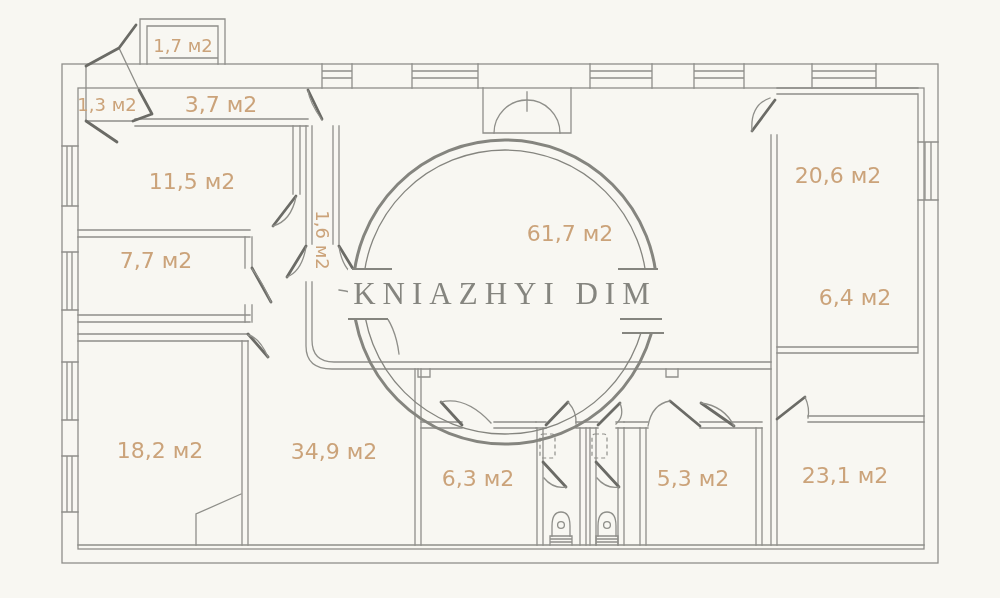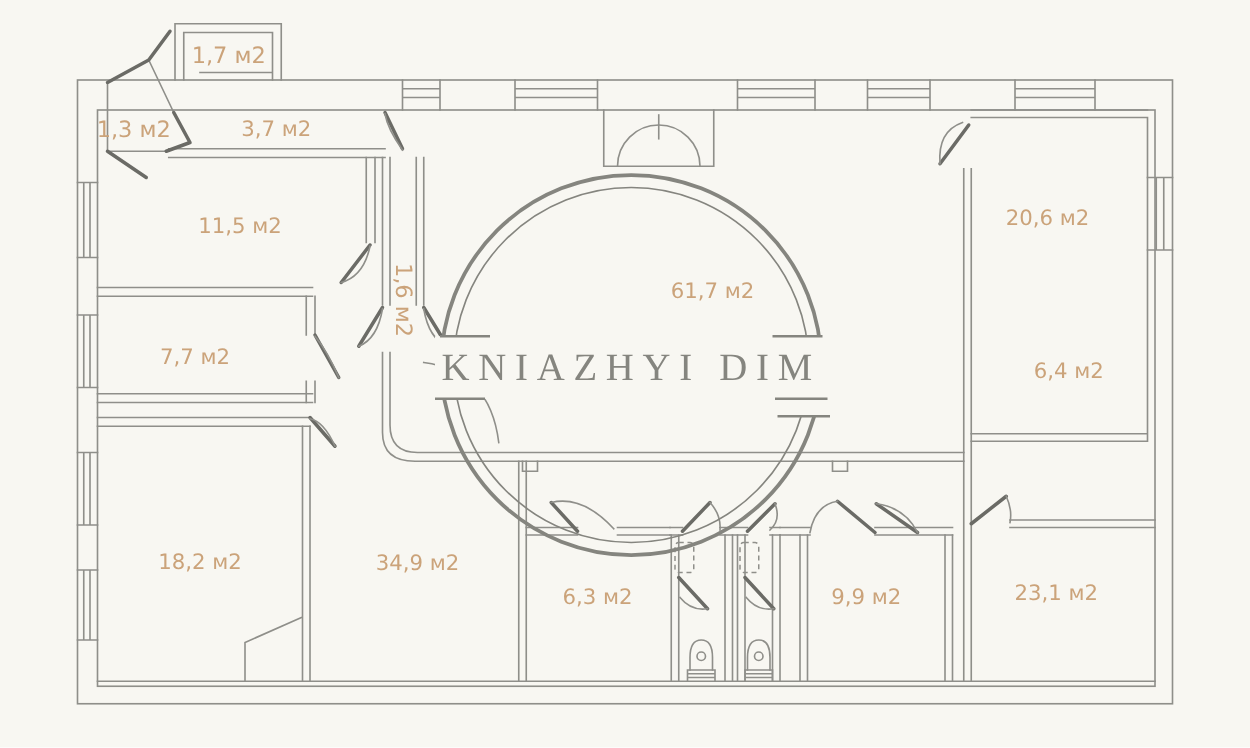--- a/index.html
+++ b/index.html
@@ -23,21 +23,21 @@
   .band{fill:var(--background);stroke:none;}
   .wm-ring-outer{stroke:var(--watermark);stroke-width:3;fill:none;}
   .wm-ring-inner{stroke:var(--watermark);stroke-width:1.3;fill:none;}
   .wm-cap{stroke:var(--watermark);stroke-width:2;fill:none;}
   .wm-text{
     font-family:"Liberation Serif","DejaVu Serif",serif;
     font-size:31px;letter-spacing:7px;fill:var(--watermark);
   }
   .room-label{
     position:absolute;transform:translate(-50%,-50%);
-    color:var(--label);font-size:17px;white-space:nowrap;user-select:none;
+    color:var(--label);font-size:22px;white-space:nowrap;user-select:none;
   }
   .room-label.rot{transform:translate(-50%,-50%) rotate(90deg);}
   .room-label.sm{font-size:18px;}
 </style>
 </head>
 <body>
 
 <div class="stage">
   <svg width="1000" height="598" viewBox="0 0 1000 598">
 
@@ -162,23 +162,23 @@
       <rect class="band" x="610" y="319" width="58" height="14"></rect>
       <path class="wm-cap" d="M352,269 H392 M348,319 H388 M618,269 H658 M620,319 H662 M622,333 H664"></path>
     </g>
     <text class="wm-text" x="505" y="304" text-anchor="middle">KNIAZHYI DIM</text>
   </svg>
 
   <div class="room-label sm" style="left:183px;top:45px">1,7 м2</div>
   <div class="room-label sm" style="left:107px;top:104px">1,3 м2</div>
   <div class="room-label" style="left:221px;top:104px">3,7 м2</div>
   <div class="room-label" style="left:192px;top:181px">11,5 м2</div>
-  <div class="room-label" style="left:156px;top:286px">7,7 м2</div>
+  <div class="room-label" style="left:156px;top:260px">7,7 м2</div>
   <div class="room-label rot sm" style="left:322px;top:240px">1,6 м2</div>
   <div class="room-label" style="left:570px;top:233px">61,7 м2</div>
   <div class="room-label" style="left:838px;top:175px">20,6 м2</div>
   <div class="room-label" style="left:855px;top:297px">6,4 м2</div>
   <div class="room-label" style="left:160px;top:450px">18,2 м2</div>
   <div class="room-label" style="left:334px;top:451px">34,9 м2</div>
   <div class="room-label" style="left:478px;top:478px">6,3 м2</div>
-  <div class="room-label" style="left:693px;top:478px">9,9 м2</div>
+  <div class="room-label" style="left:693px;top:478px">5,3 м2</div>
   <div class="room-label" style="left:845px;top:475px">23,1 м2</div>
 </div>
 
 </body></html>

